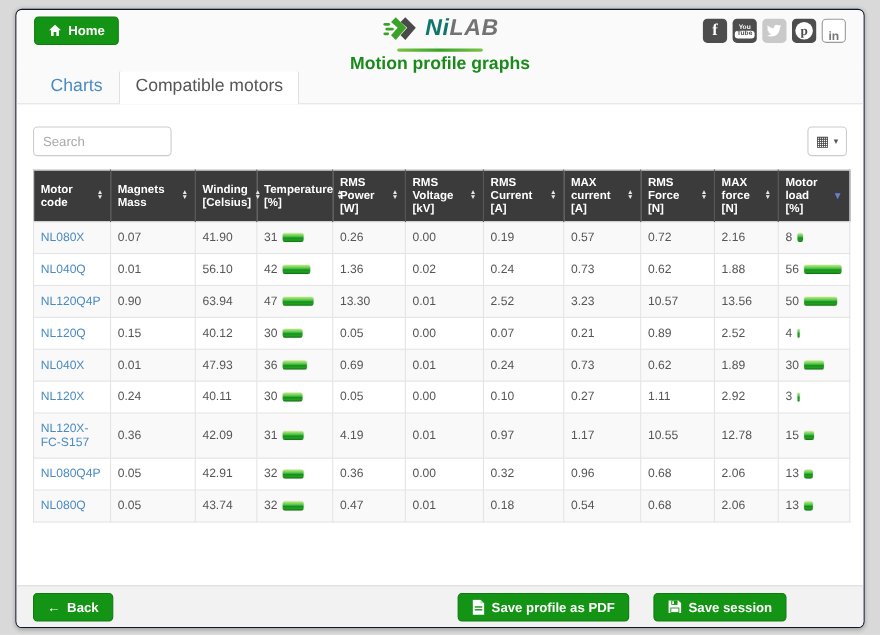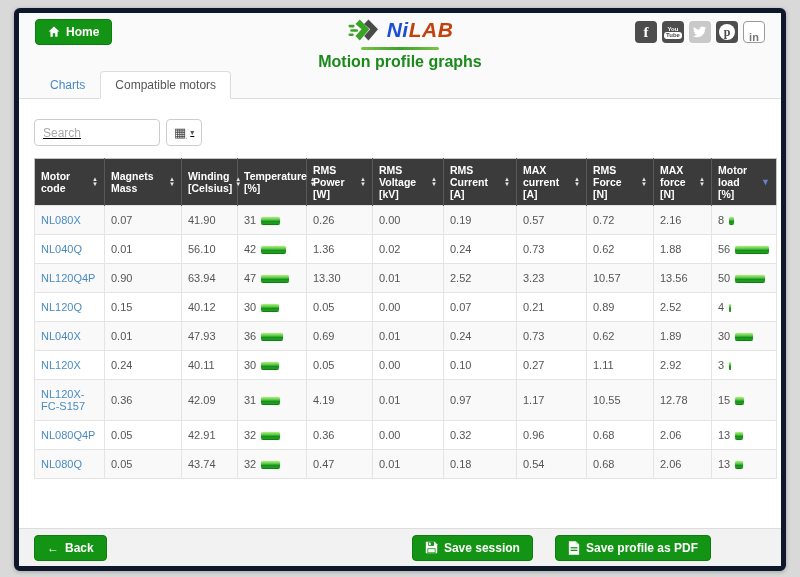--- a/index.html
+++ b/index.html
@@ -1,34 +1,34 @@
 <!DOCTYPE html>
 <html><head>
 <meta charset="utf-8">
 <style>
   * { box-sizing: border-box; }
   html,body { margin:0; padding:0; width:800px; height:577px; background:#d9d9d9;
               font-family:"Liberation Sans", sans-serif; }
   .card { position:absolute; left:14px; right:14px; top:8px; bottom:6px;
-          background:#fff; border:5px solid #0f172a; border-radius:6px;
+          background:#fff; border:1px solid #0f172a; border-radius:6px;
           box-shadow:0 1px 4px rgba(0,0,0,.25); overflow:hidden;
           display:flex; flex-direction:column; }
 
   
   .card-header { position:relative; height:56px; background:#fafafa; flex:none; }
   .btn-green { display:inline-flex; align-items:center; gap:6px;
                background:#149414; border:1px solid #0e7c0e; color:#fff;
                font-size:12px; font-weight:bold; padding:5px 12px;
                border-radius:4px; cursor:pointer; }
   .home-btn { position:absolute; left:16px; top:6px; }
   .logo-wrap { position:absolute; left:0; right:0; top:4px; text-align:center; }
   .logo-line { display:inline-flex; align-items:center; gap:4px; }
   .brand { font-size:21px; font-weight:bold; font-style:italic; letter-spacing:.5px; }
-  .brand .ni { color:#1d4ed8; }
-  .brand .lab { color:#c2410c; }
+  .brand .ni { color:#0f766e; }
+  .brand .lab { color:#737373; }
   .tagline { width:78px; height:3px; margin:0 auto;
              background:linear-gradient(90deg,#7cc24a,#3aa327,#7cc24a); border-radius:2px; }
   .page-title { margin-top:3px; font-size:16px; font-weight:bold; color:#1b8a1b; }
   .social-wrap { position:absolute; right:16px; top:8px; display:flex; gap:5px; }
   .social { width:22px; height:22px; border-radius:4px; display:flex; align-items:center;
             justify-content:center; cursor:pointer; overflow:hidden; }
   .s-dark { background:#4d4d4d; color:#fff; }
   .s-light { background:#c9c9c9; color:#fff; }
   .s-outline { background:#fff; border:1px solid #9a9a9a; color:#777; }
   .fb-glyph { font-size:15px; font-weight:bold; font-family:"Liberation Serif", serif; }
@@ -36,29 +36,29 @@
   .yt-pill { font-size:6px; font-weight:bold; line-height:7px; background:#fff; color:#4d4d4d;
              border-radius:3px; padding:0 2px; }
   .pin-circle { width:16px; height:16px; border-radius:50%; background:#fff; color:#4d4d4d;
                 display:flex; align-items:center; justify-content:center;
                 font-size:12px; font-weight:bold; font-family:"Liberation Serif", serif; }
   .in-glyph { font-size:11px; font-weight:bold;margin-top:10px; }
 
   
   .tabs { flex:none; display:flex; align-items:flex-end; padding:0 16px;
           border-bottom:1px solid #ddd; background:#fafafa; height:30px; }
-  .tab { padding:6px 14px; font-size:12px; cursor:pointer; border:1px solid transparent;
+  .tab { padding:6px 14px; font-size:16px; cursor:pointer; border:1px solid transparent;
          border-radius:4px 4px 0 0; margin-bottom:-1px; }
   .tab.inactive { color:#4a8bc2; }
   .tab.active { background:#fff; border-color:#ddd; border-bottom-color:#fff; color:#555; }
 
   
   .content { flex:1; background:#fff; padding:12px 15px 0; overflow:hidden; }
-  .toolbar { display:flex; justify-content:flex-start; align-items:center; gap:6px;
-             margin-top:8px;text-decoration:underline; }
+  .toolbar { display:flex; justify-content:space-between; align-items:center; gap:6px;
+             margin-top:8px; }
   .search-input { width:126px; height:27px; border:1px solid #ccc; border-radius:4px;
                   padding:0 8px; font-size:12px; color:#555; outline:none;
                   font-family:"Liberation Sans", sans-serif; }
   .search-input::placeholder { color:#a9a9a9; }
   .cols-btn { height:27px; padding:0 7px; background:#fff; border:1px solid #ccc;
               border-radius:4px; display:inline-flex; align-items:center; gap:4px;
               cursor:pointer; color:#444; }
   .grid-glyph { font-size:13px; line-height:13px; }
   .caret-glyph { font-size:8px; color:#555; }
 
@@ -427,33 +427,33 @@
     </table>
   </div>
 
   <div class="card-footer">
     <button class="btn-green">
       <span>←</span>
       <span>Back</span>
     </button>
     <div class="footer-right">
       <button class="btn-green">
+        <svg class="icon-svg" width="12" height="14" viewBox="0 0 14 16">
+          <path fill="#fff" d="M1 0 h8 l4 4 v12 h-12 z"></path>
+          <path fill="#bfe0bf" d="M9 0 v4 h4 z"></path>
+          <rect x="3" y="7" width="8" height="1.5" fill="#149414"></rect>
+          <rect x="3" y="10" width="8" height="1.5" fill="#149414"></rect>
+        </svg>
+        <span>Save profile as PDF</span>
+      </button>
+      <button class="btn-green">
         <svg class="icon-svg" width="13" height="13" viewBox="0 0 16 16">
           <path fill="#fff" d="M1 1 h11 l3 3 v11 h-14 z"></path>
           <rect x="4" y="1" width="7" height="5" fill="#149414"></rect>
           <rect x="5" y="2" width="2" height="3" fill="#fff"></rect>
           <rect x="3" y="9" width="10" height="6" fill="#149414"></rect>
           <rect x="4" y="10" width="8" height="4" fill="#fff"></rect>
         </svg>
         <span>Save session</span>
       </button>
-      <button class="btn-green">
-        <svg class="icon-svg" width="12" height="14" viewBox="0 0 14 16">
-          <path fill="#fff" d="M1 0 h8 l4 4 v12 h-12 z"></path>
-          <path fill="#bfe0bf" d="M9 0 v4 h4 z"></path>
-          <rect x="3" y="7" width="8" height="1.5" fill="#149414"></rect>
-          <rect x="3" y="10" width="8" height="1.5" fill="#149414"></rect>
-        </svg>
-        <span>Save profile as PDF</span>
-      </button>
     </div>
   </div>
 </div>
 
 </body></html>

